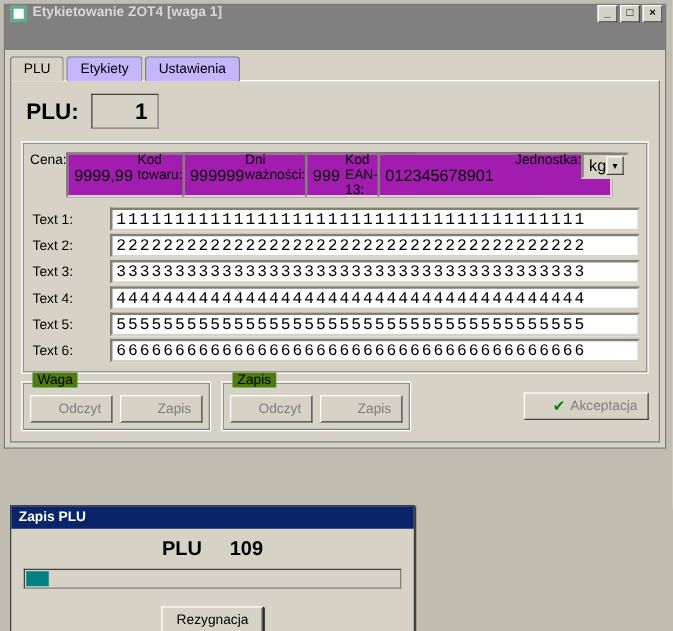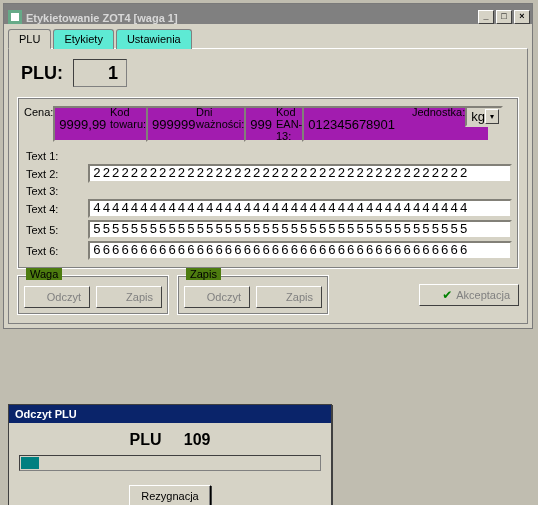--- a/index.html
+++ b/index.html
@@ -12,22 +12,22 @@
     width: 538px;
     height: 505px;
     overflow: hidden;
   }
   .window {
     border: 1px solid #7a7a7a;
     background: #d6d3c6;
   }
   .titlebar {
     display: flex;
-    align-items: flex-end;
-    height: 20px;
+    align-items: flex-start;
+    height: 36px;
     padding: 0 2px 0 4px;
   }
   .titlebar.inactive { background: #808080; color: #d8d8d8; }
   .titlebar .icon {
     width: 14px; height: 14px; margin-right: 4px;
     display: inline-flex; align-items: center; justify-content: center;
   }
   .titlebar .title { flex: 1; font-weight: bold; font-size: 11px; }
   .win-btns { display: flex; gap: 2px; }
   .win-btn {
@@ -45,21 +45,21 @@
   }
   .client {
     padding: 4px;
   }
   
   .tabbar { display: flex; }
   .tab {
     padding: 3px 10px;
     border: 1px solid #808080;
     border-bottom: none;
-    background: #5eead4;
+    background: #c4b5fd;
     border-top-left-radius: 3px; border-top-right-radius: 3px;
     margin-right: 2px;
     position: relative;
     top: 1px;
     font-size: 11px;
   }
   .tab.active {
     background: #d6d3c6;
     z-index: 2;
     border-bottom: 1px solid #d6d3c6;
@@ -266,27 +266,29 @@
             <div class="select">
               <span>kg</span>
               <span class="select-arrow">▾</span>
             </div>
           </div>
         </div>
 
         <div class="text-lines">
           <div class="text-line">
             <label>Text 1:</label>
+            <input value="1111111111111111111111111111111111111111" style="">
           </div>
           <div class="text-line">
             <label>Text 2:</label>
             <input value="2222222222222222222222222222222222222222" style="">
           </div>
           <div class="text-line">
             <label>Text 3:</label>
+            <input value="3333333333333333333333333333333333333333" style="">
           </div>
           <div class="text-line">
             <label>Text 4:</label>
             <input value="4444444444444444444444444444444444444444" style="">
           </div>
           <div class="text-line">
             <label>Text 5:</label>
             <input value="5555555555555555555555555555555555555555" style="">
           </div>
           <div class="text-line">
@@ -324,21 +326,21 @@
           <span class="check">✔</span>
           <span>Akceptacja</span>
         </div>
       </div>
 
     </div>
   </div>
 </div>
 
 <div class="dialog">
-  <div class="dlg-title">Odczyt PLU</div>
+  <div class="dlg-title">Zapis PLU</div>
   <div class="dlg-body">
     <div class="plu-prog-label">
       <span>PLU</span>
       &nbsp;&nbsp;&nbsp;
       <span>109</span>
     </div>
     <div class="progress">
       <div class="progress-fill" id="pfill" style="width: 6%;"></div>
     </div>
     <div class="dlg-btn">

